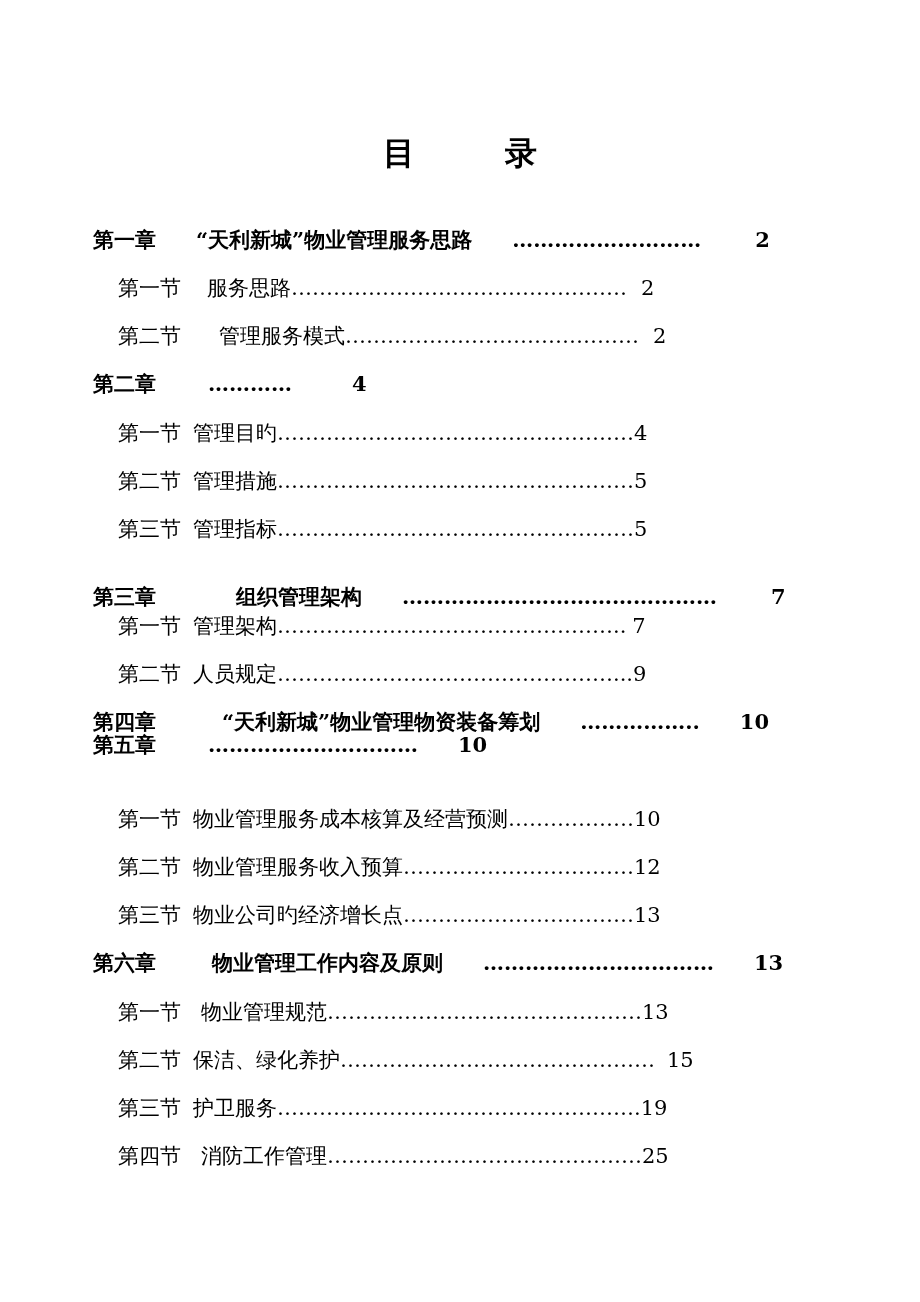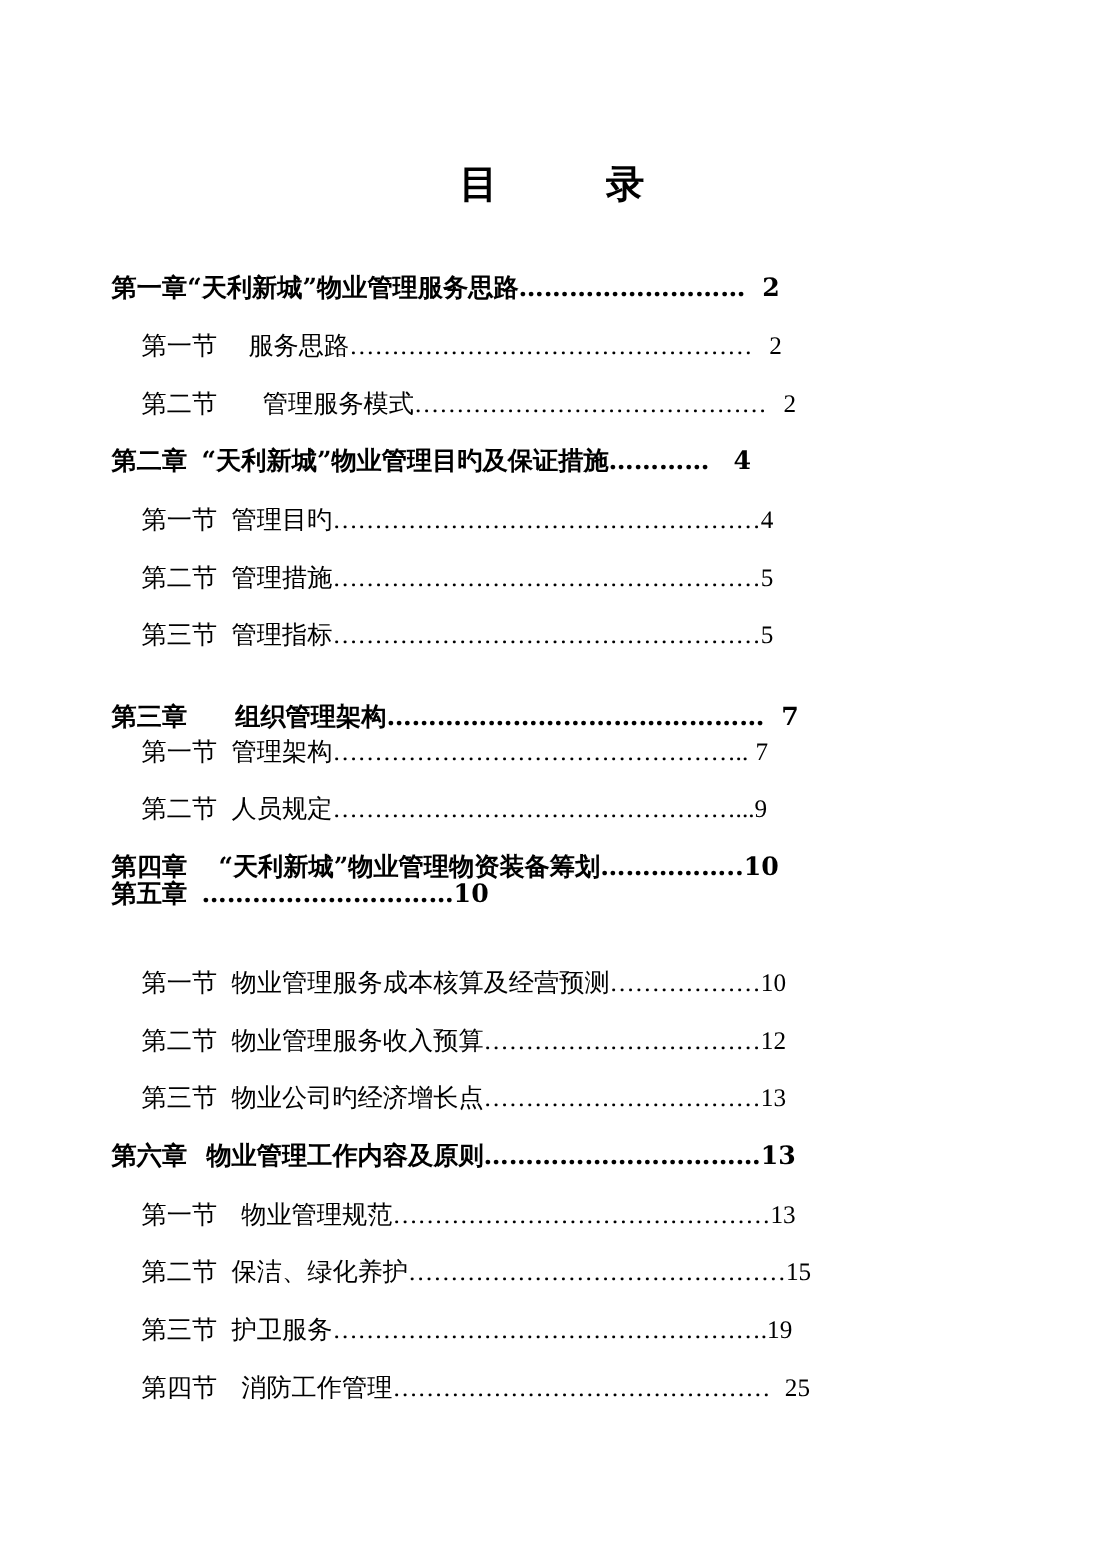--- a/index.html
+++ b/index.html
@@ -2,22 +2,22 @@
 <html><head>
 <meta charset="utf-8">
 <style>
   html, body { margin: 0; padding: 0; background: #ffffff; }
   body { width: 920px; height: 1302px; position: relative; overflow: hidden; font-family: "DejaVu Serif", "Liberation Serif", serif; color: #000; }
   .title { position: absolute; top: 132px; left: 0; width: 920px; text-align: center; font-size: 32px; font-weight: bold; }
   .title span { display: inline-block; }
   .title .gap { width: 90px; }
   .toc { position: absolute; left: 0; top: 0; width: 920px; }
   .entry { position: absolute; white-space: nowrap; font-size: 21px; line-height: 28px; display: flex; align-items: baseline; }
-  .entry.ch { left: 93px; font-weight: bold; }
-  .entry.sec { left: 118px; font-weight: normal; font-family: Liberation Serif, serif; }
+  .entry.ch { left: 93px; font-weight: bold; gap: 40px; }
+  .entry.sec { left: 118px; font-weight: normal; }
   .entry .lbl { display: inline-block; }
   .entry .txt { display: inline-block; }
   .entry .dots { display: inline-block; overflow: hidden; letter-spacing: 0px; }
   .entry .pg { display: inline-block; }
 </style>
 </head>
 <body>
 
 <div class="title">
   <span>目</span><span class="gap"></span><span>录</span>
@@ -37,21 +37,20 @@
       <span class="pg" style="margin-left: 14px;">2</span>
     </div>
     <div class="entry sec" style="top: 322px;">
       <span class="lbl" style="margin-right: 38px;">第二节</span>
       <span class="txt">管理服务模式</span>
       <span class="dots">……………………………………</span>
       <span class="pg" style="margin-left: 14px;">2</span>
     </div>
     <div class="entry ch" style="top: 370px;">
       <span class="lbl" style="margin-right: 12px;">第二章</span>
-      <span class="txt">“天利新城”物业管理目旳及保证措施</span>
       <span class="dots">…………</span>
       <span class="pg" style="margin-left: 20px;">4</span>
     </div>
     <div class="entry sec" style="top: 419px;">
       <span class="lbl" style="margin-right: 12px;">第一节</span>
       <span class="txt">管理目旳</span>
       <span class="dots">……………………………………………</span>
       <span class="pg" style="margin-left: 0px;">4</span>
     </div>
     <div class="entry sec" style="top: 467px;">
@@ -122,27 +121,27 @@
     <div class="entry sec" style="top: 998px;">
       <span class="lbl" style="margin-right: 20px;">第一节</span>
       <span class="txt">物业管理规范</span>
       <span class="dots">………………………………………</span>
       <span class="pg" style="margin-left: 0px;">13</span>
     </div>
     <div class="entry sec" style="top: 1046px;">
       <span class="lbl" style="margin-right: 12px;">第二节</span>
       <span class="txt">保洁、绿化养护</span>
       <span class="dots">………………………………………</span>
-      <span class="pg" style="margin-left: 0px;">15</span>
+      <span class="pg" style="margin-left: 12px;">15</span>
     </div>
     <div class="entry sec" style="top: 1094px;">
       <span class="lbl" style="margin-right: 12px;">第三节</span>
       <span class="txt">护卫服务</span>
       <span class="dots">…………………………………………….</span>
       <span class="pg" style="margin-left: 0px;">19</span>
     </div>
     <div class="entry sec" style="top: 1142px;">
       <span class="lbl" style="margin-right: 20px;">第四节</span>
       <span class="txt">消防工作管理</span>
       <span class="dots">………………………………………</span>
-      <span class="pg" style="margin-left: 12px;">25</span>
+      <span class="pg" style="margin-left: 0px;">25</span>
     </div>
   </div>
 
 </body></html>

